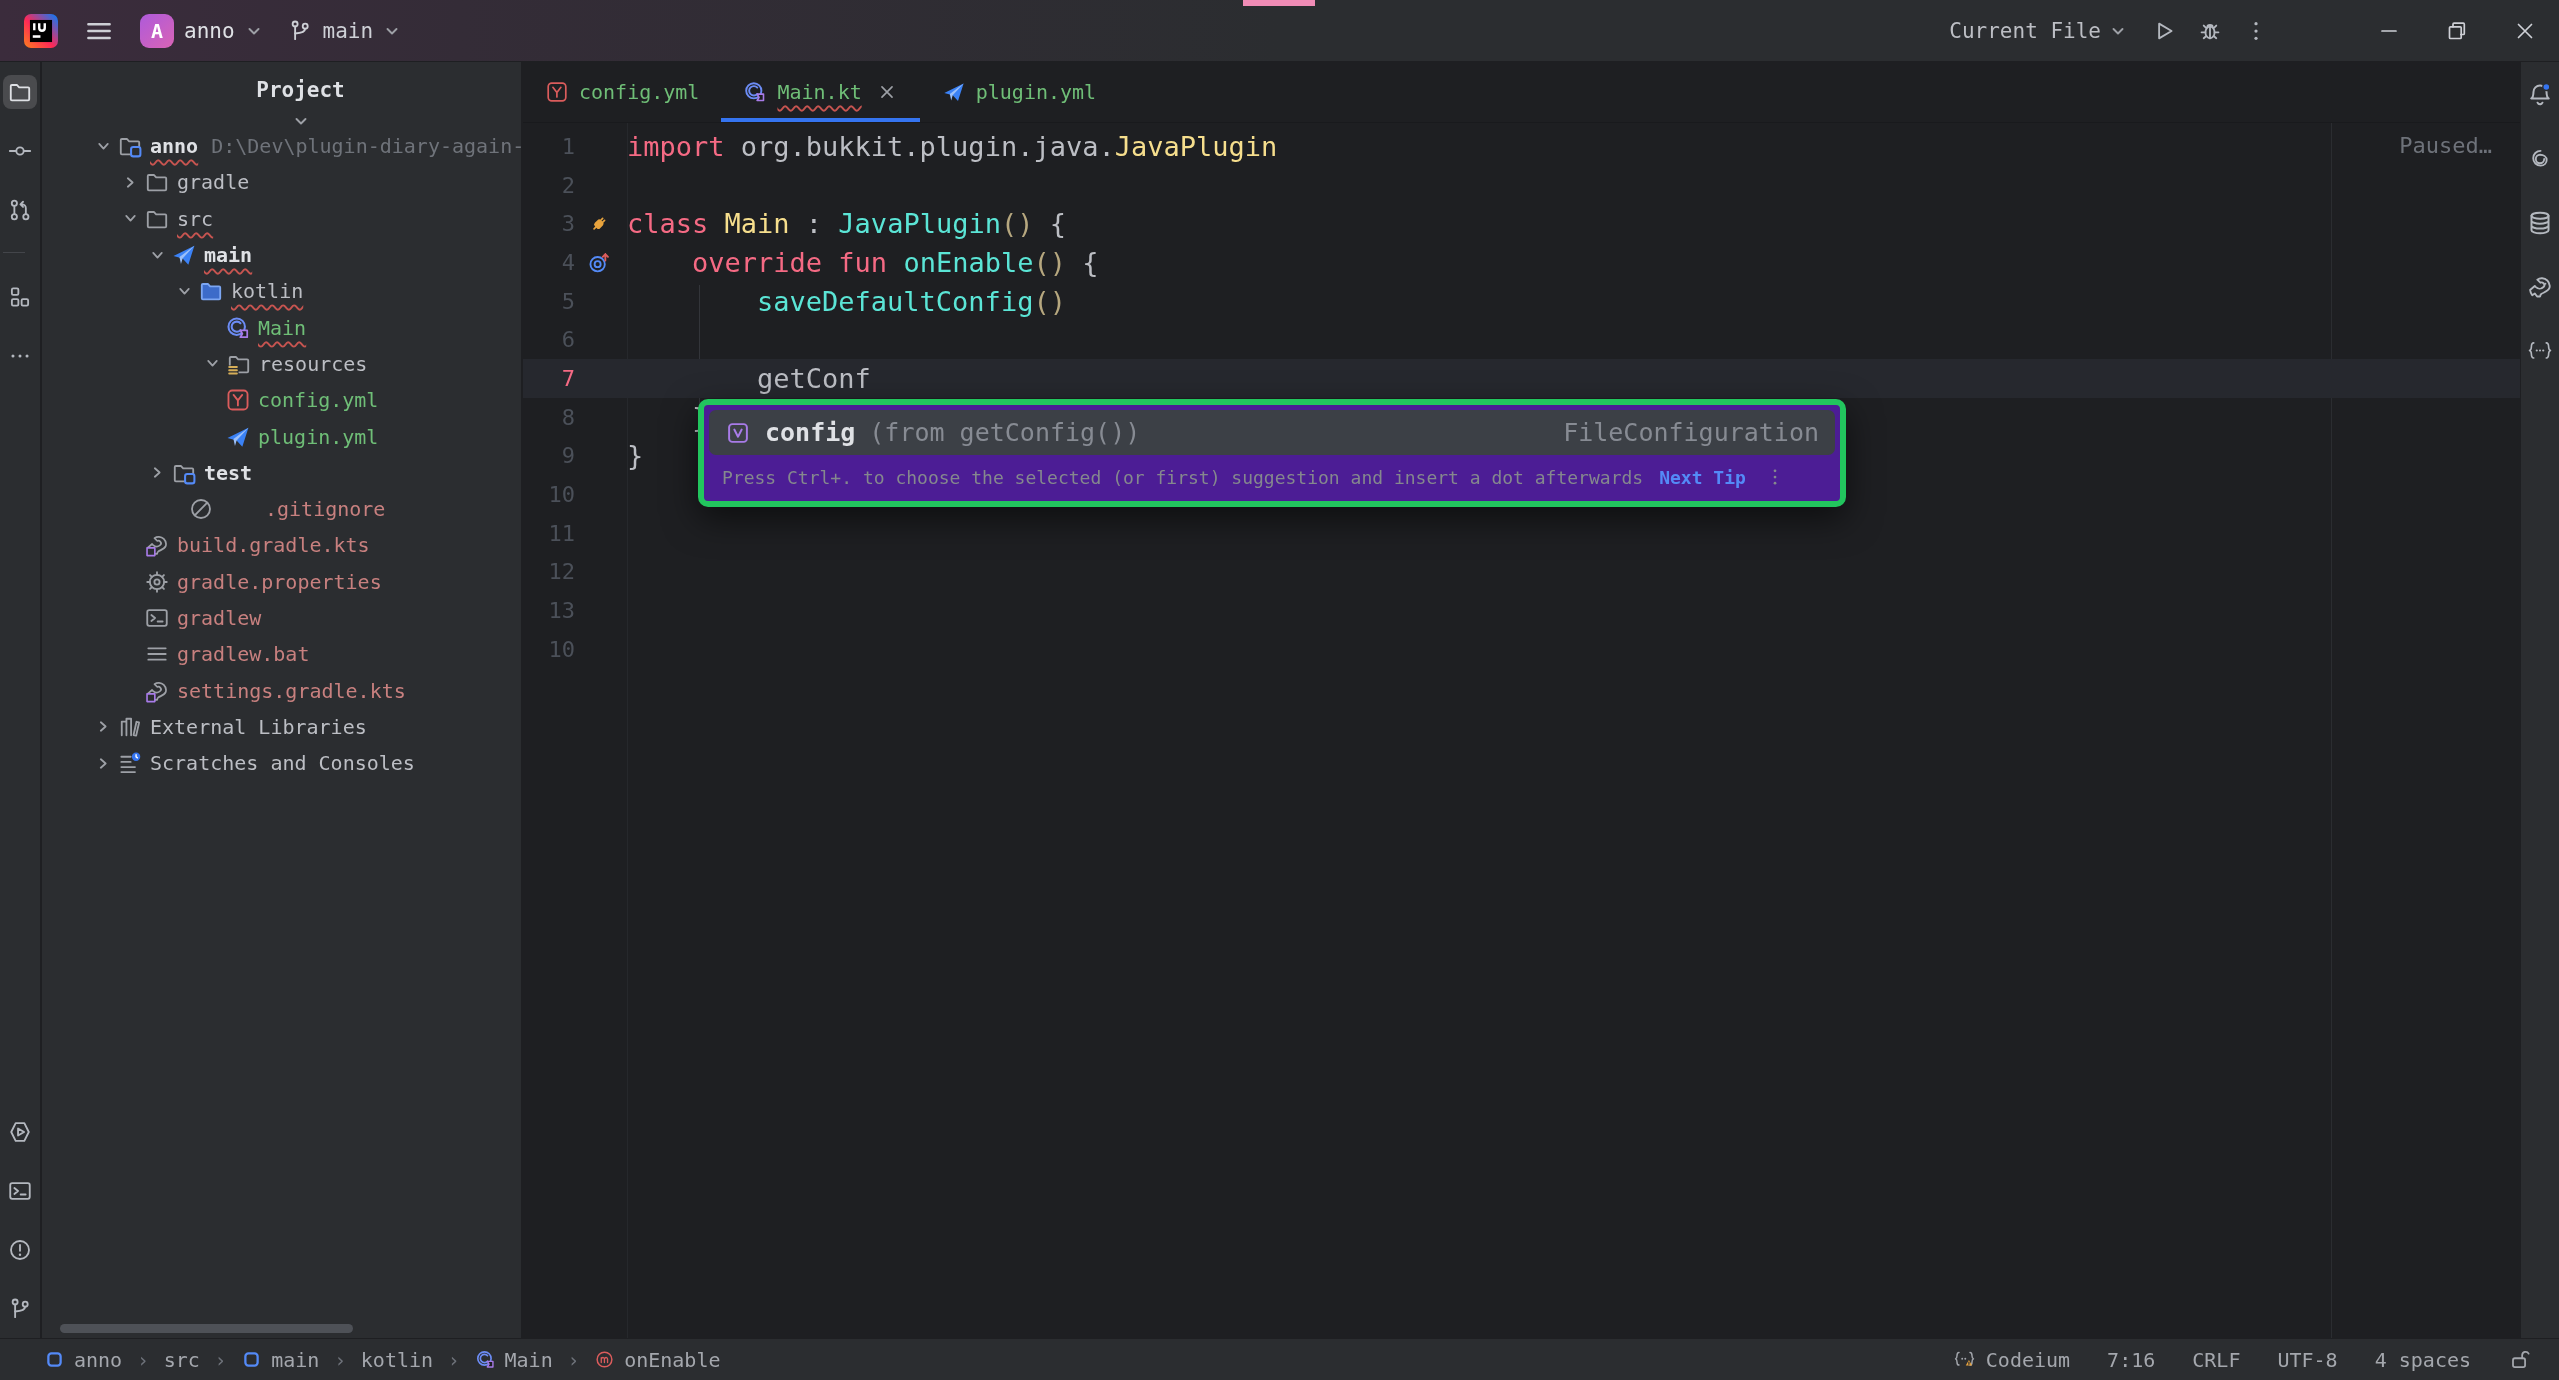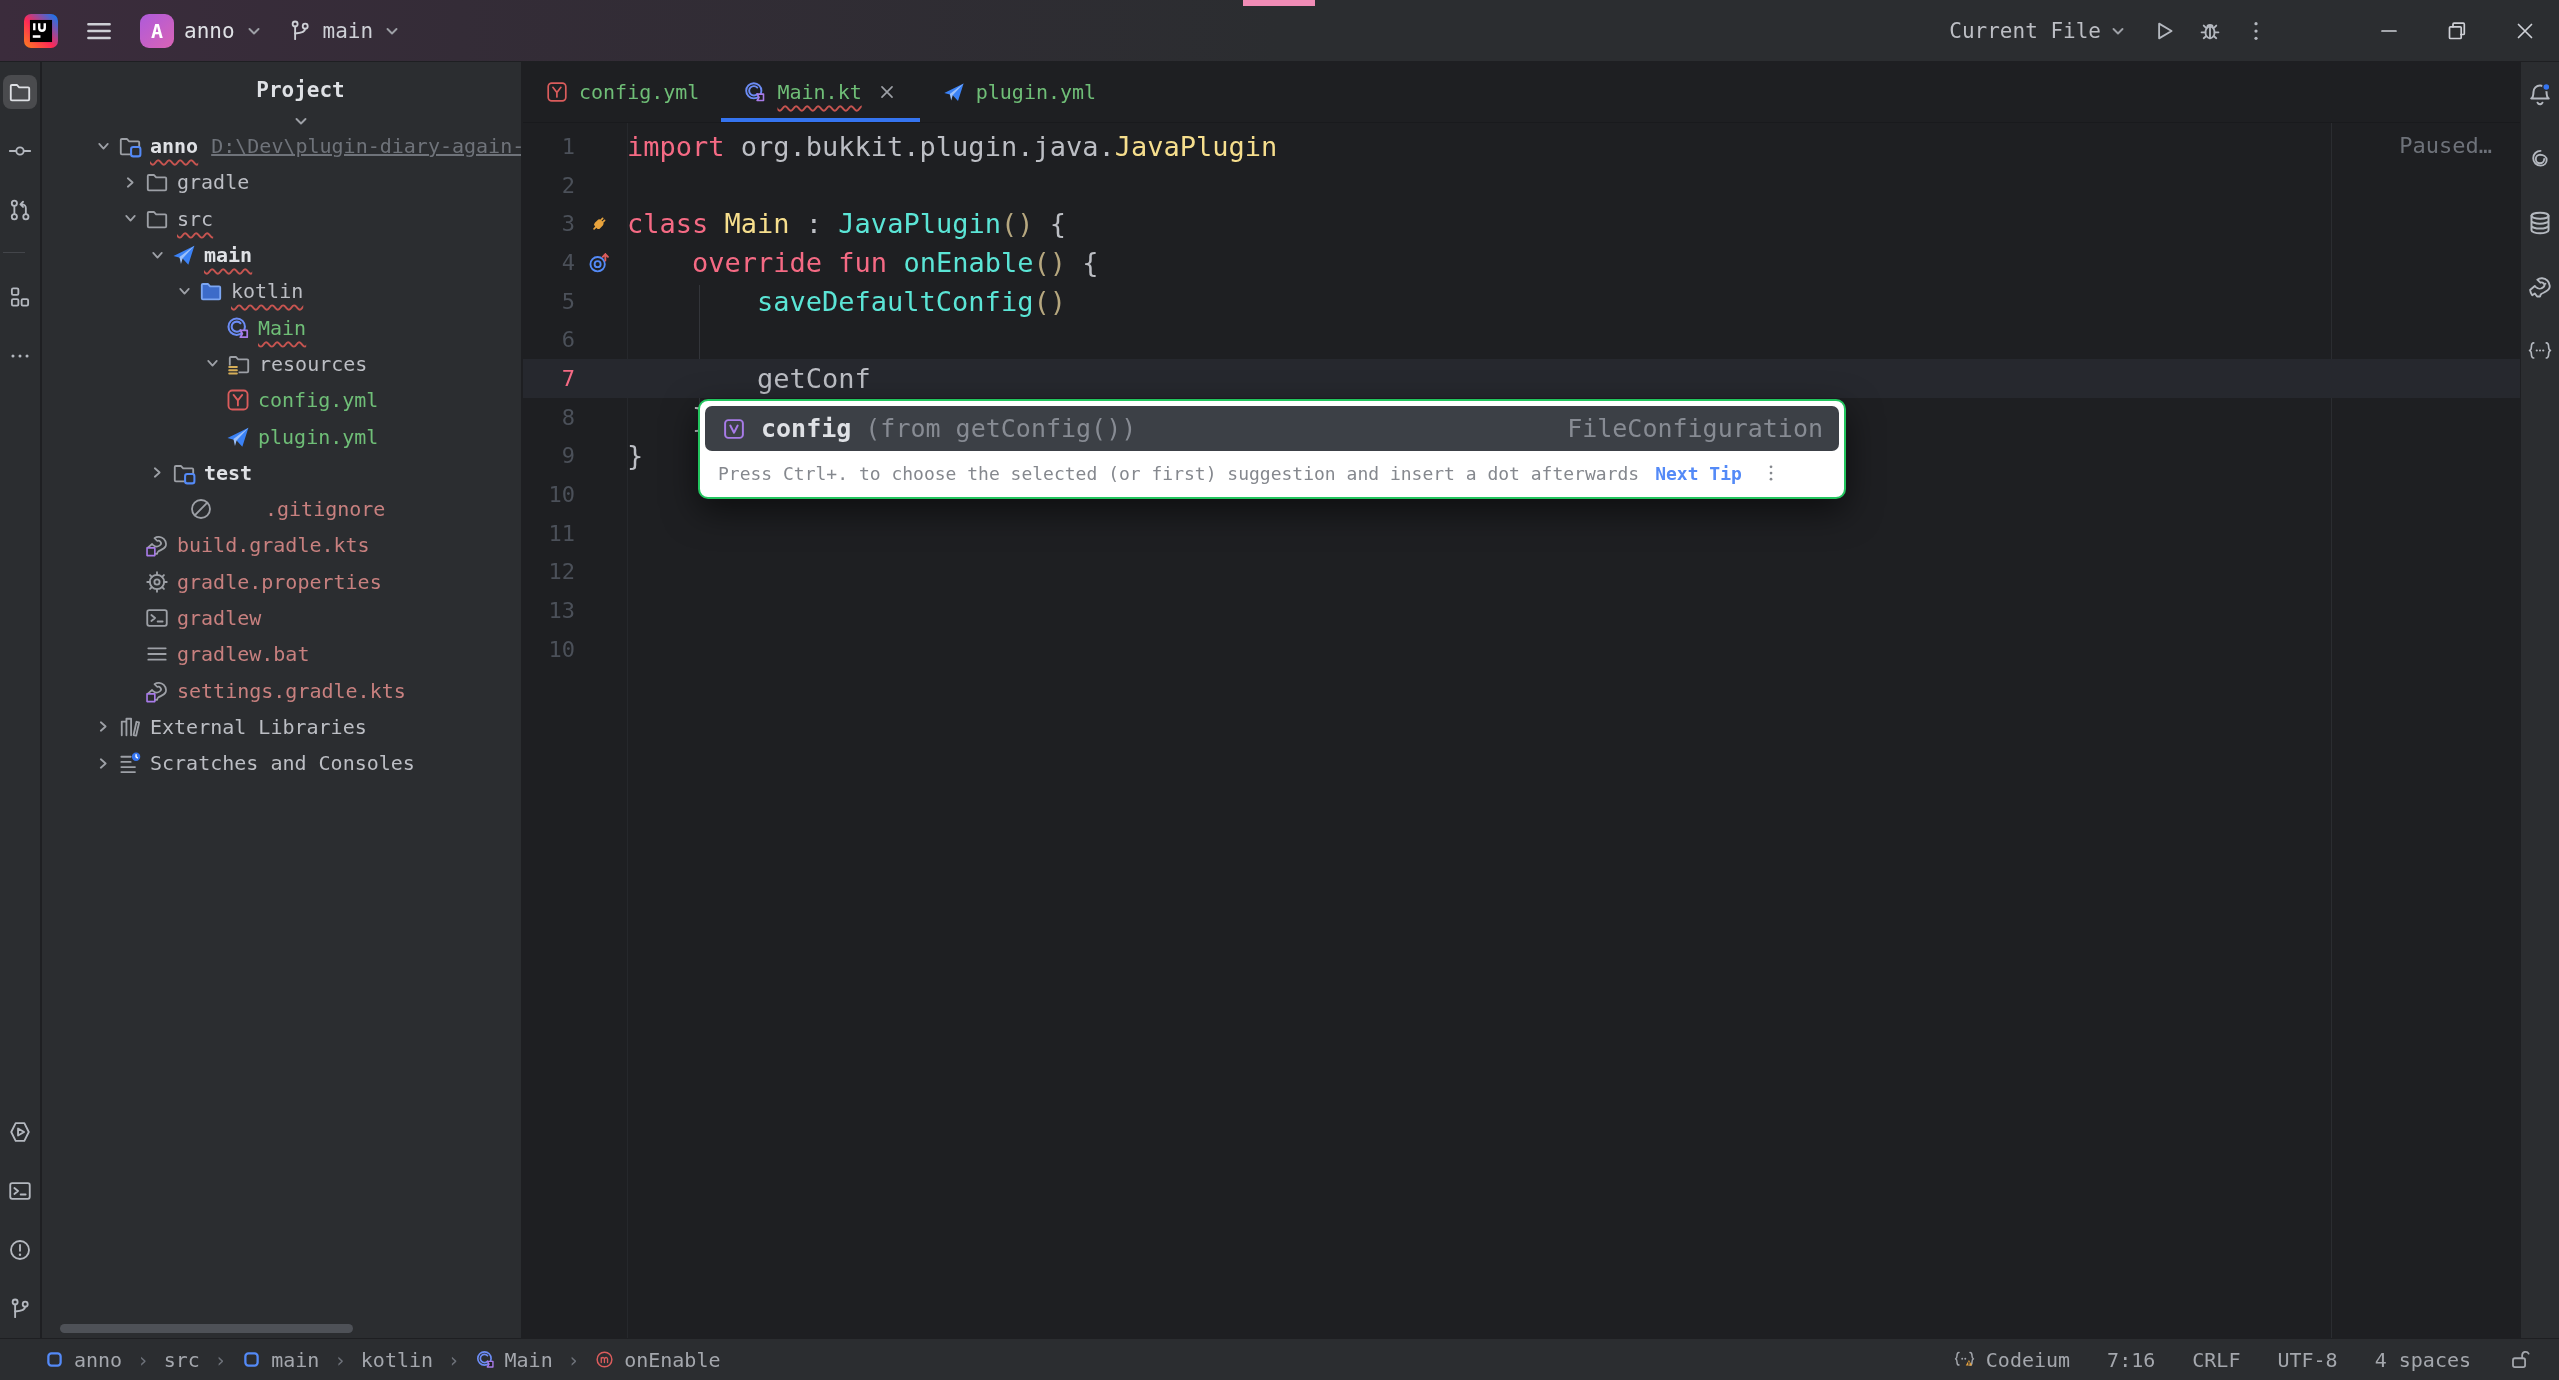--- a/index.html
+++ b/index.html
@@ -65,21 +65,21 @@
   .tchev{ width:28px; flex:none; display:flex; justify-content:center; align-items:center; color:#9DA0A6; }
   .tchev svg{ width:17px; height:17px; }
   .open svg{ transform:rotate(90deg); }
   .ticon{ width:26px; height:26px; flex:none; margin-right:7px; color:#9DA0A6; }
   .ticon svg{ width:100%; height:100%; }
   .tlabel{ color:#BCBEC4; }
   .t-bright .tlabel{ color:#DFE1E5; font-weight:bold; }
   .t-green .tlabel{ color:#6FBE77; }
   .t-salmon .tlabel{ color:#C8807F; }
   .squig{ text-decoration:underline; text-decoration-style:wavy; text-decoration-color:#C75450; text-decoration-thickness:2px; text-underline-offset:6px; }
-  .tnote{ color:#6F737A; margin-left:13px;text-decoration:underline; }
+  .tnote{ color:#6F737A; margin-left:13px; }
   .hsb{ position:absolute; bottom:5px; left:18px; width:293px; height:9px; border-radius:5px; background:#4E5157; }
 
   
   .editor-area{ position:absolute; left:523px; top:62px; right:39px; bottom:42px; background:#1E1F22; }
   .tabbar{ height:61px; display:flex; align-items:stretch; border-bottom:1px solid #191A1D; }
   .tab{ position:relative; display:flex; align-items:center; gap:10px; padding:0 22px; font-size:20px; }
   .tab .ticon{ width:24px; height:24px; margin:0; }
   .tab-label{ color:#6FBE77; }
   .tab.active::after{ content:""; position:absolute; left:0; right:0; bottom:0; height:4px; background:#3574F0; }
   .tab-close{ width:22px; height:22px; color:#9DA0A6; margin-left:4px; }
@@ -97,21 +97,21 @@
   .cl.current .ln{ color:#F56A84; }
   .gico{ width:48px; flex:none; display:flex; justify-content:center; }
   .gico svg{ width:25px; height:25px; }
   .codeline{ font-size:27px; white-space:pre; padding-left:4px; }
   .c-kw{ color:#F56A84; } .c-cls{ color:#F6DE8D; } .c-fn{ color:#5BE5D6; }
   .c-par{ color:#B6A77F; } .c-fg{ color:#BCBEC4; }
 
   
   .popup{
     position:absolute; left:175px; top:276px; width:1148px; z-index:5;
-    background:#ffffff; border:2px solid #22c55e; border-radius:10px;
+    background:#4c1d95; border:6px solid #22c55e; border-radius:10px;
     box-shadow:0 12px 34px rgba(0,0,0,.55);
   }
   .pop-item{
     margin:5px 5px 0 5px; height:45px; background:#3C4046; border-radius:7px;
     display:flex; align-items:center; gap:14px; padding:0 16px; font-size:25px;
   }
   .pop-vico{ width:26px; height:26px; }
   .pop-vico svg{ width:100%; height:100%; }
   .pop-name{ color:#DFE1E5; font-weight:bold; }
   .pop-detail{ color:#878B93; }

